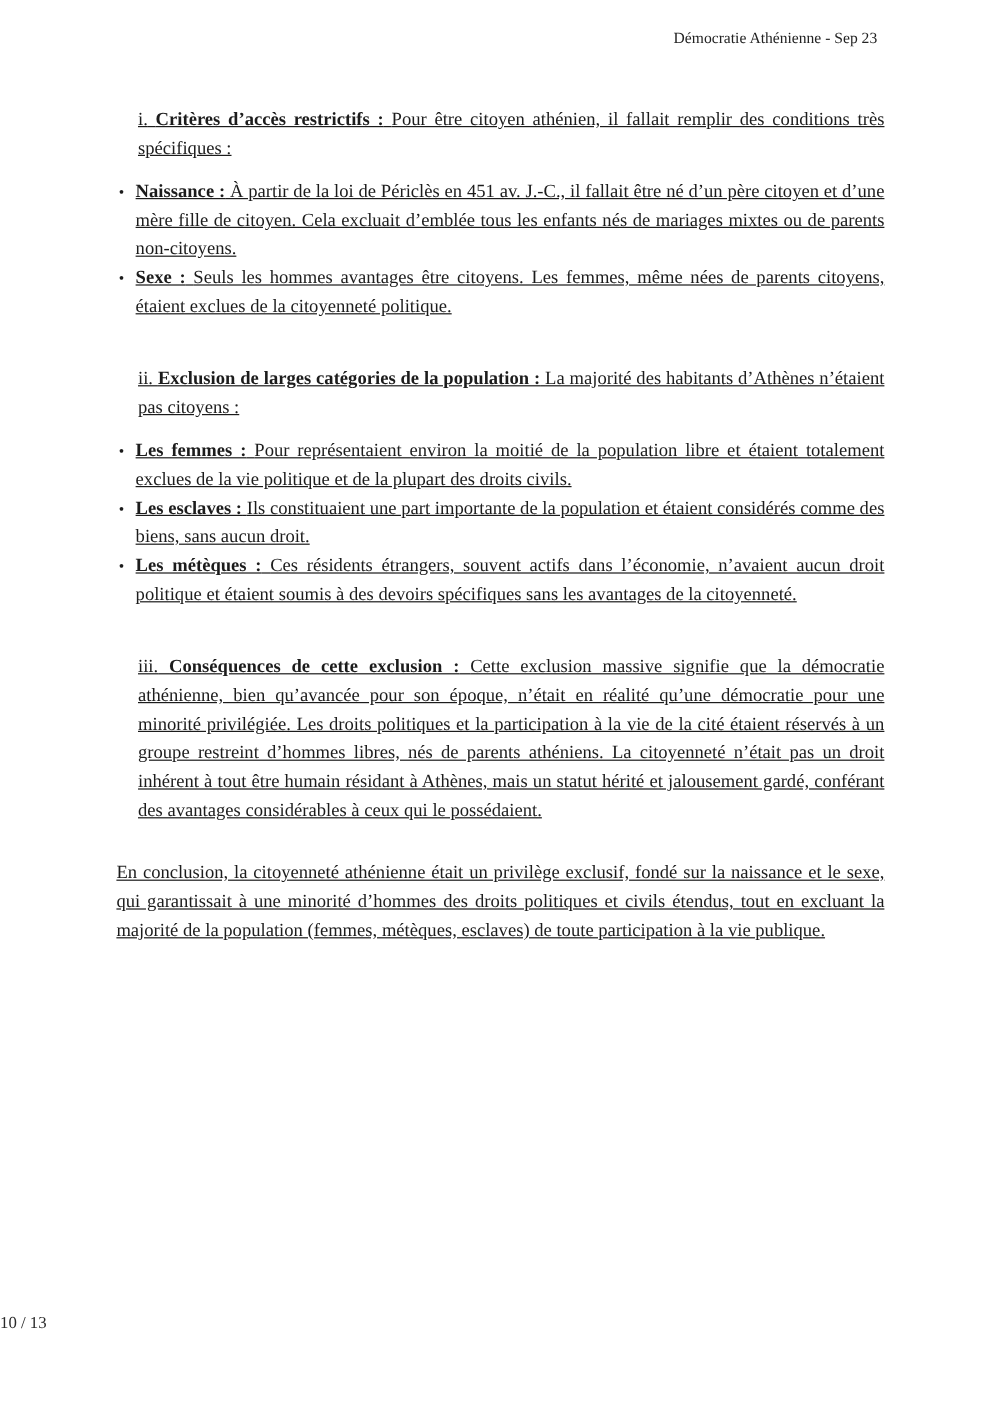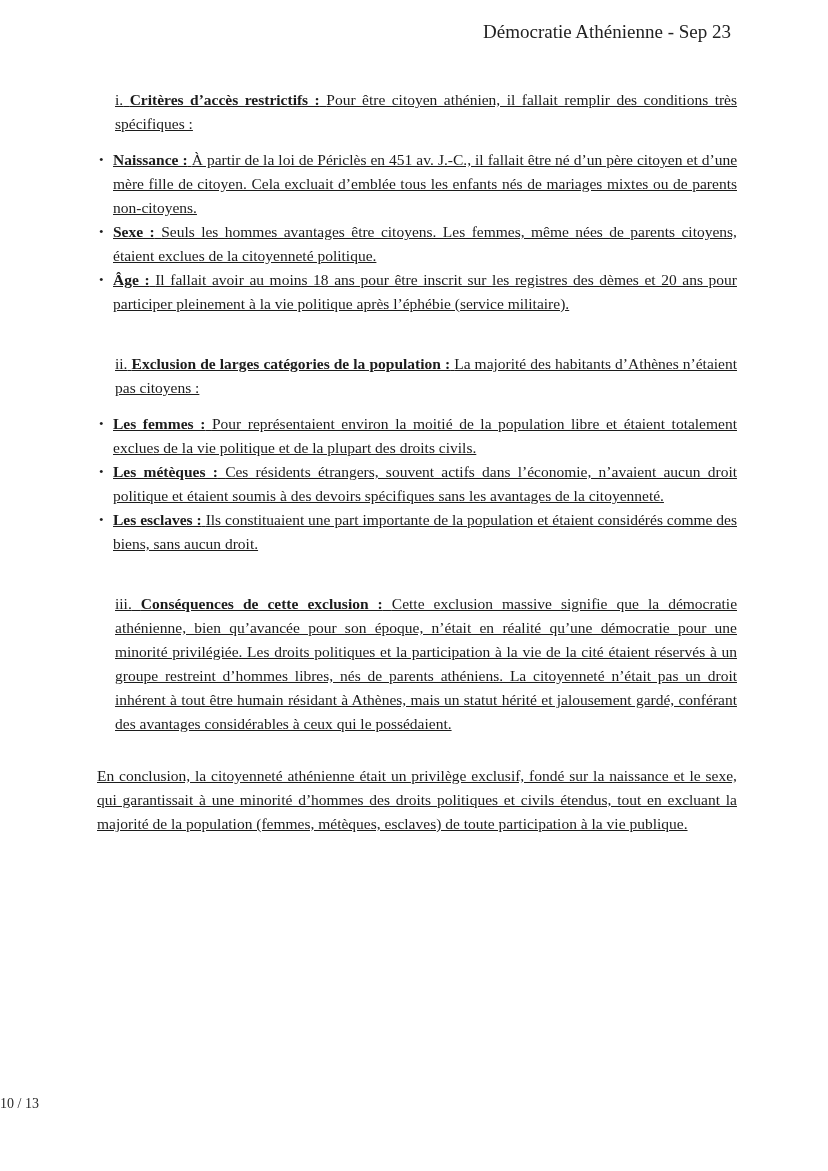--- a/index.html
+++ b/index.html
@@ -9,21 +9,21 @@
     height: 1171px;
     background: #ffffff;
     font-family: "Liberation Serif", "DejaVu Serif", serif;
     color: #1c1c1c;
     overflow: hidden;
   }
   .doc-header {
     position: absolute;
     top: 24px;
     right: 97px;
-    font-size: 19px;
+    font-size: 13px;
     line-height: 16px;
     color: #222222;
   }
   .content {
     position: absolute;
     top: 88px;
     left: 97px;
     width: 640px;
     font-size: 15.5px;
     line-height: 24px;
@@ -68,28 +68,27 @@
 <div class="page">
 
   <div class="doc-header">Démocratie Athénienne - Sep 23</div>
 
   <div class="content">
 
     <p class="numbered-section sec-1"><span>i.</span> <b>Critères d’accès restrictifs&nbsp;:</b> <span>Pour être citoyen athénien, il fallait remplir des conditions très spécifiques&nbsp;:</span></p>
     <ul class="bullets">
       <li><b>Naissance&nbsp;:</b> <span>À partir de la loi de Périclès en 451 av. J.-C., il fallait être né d’un père citoyen et d’une mère fille de citoyen. Cela excluait d’emblée tous les enfants nés de mariages mixtes ou de parents non-citoyens.</span></li>
       <li><b>Sexe&nbsp;:</b> <span>Seuls les hommes avantages être citoyens. Les femmes, même nées de parents citoyens, étaient exclues de la citoyenneté politique.</span></li>
-      <li><b>Âge&nbsp;:</b> <span>Il fallait avoir au moins 18 ans pour être inscrit sur les registres des dèmes et 20 ans pour participer pleinement à la vie politique après l’éphébie (service militaire).</span></li>
     </ul>
 
     <p class="numbered-section sec-2"><span>ii.</span> <b>Exclusion de larges catégories de la population&nbsp;:</b> <span>La majorité des habitants d’Athènes n’étaient pas citoyens&nbsp;:</span></p>
     <ul class="bullets">
       <li><b>Les femmes&nbsp;:</b> <span>Pour représentaient environ la moitié de la population libre et étaient totalement exclues de la vie politique et de la plupart des droits civils.</span></li>
+      <li><b>Les esclaves&nbsp;:</b> <span>Ils constituaient une part importante de la population et étaient considérés comme des biens, sans aucun droit.</span></li>
       <li><b>Les métèques&nbsp;:</b> <span>Ces résidents étrangers, souvent actifs dans l’économie, n’avaient aucun droit politique et étaient soumis à des devoirs spécifiques sans les avantages de la citoyenneté.</span></li>
-      <li><b>Les esclaves&nbsp;:</b> <span>Ils constituaient une part importante de la population et étaient considérés comme des biens, sans aucun droit.</span></li>
     </ul>
 
     <p class="numbered-section sec-3"><span>iii.</span> <b>Conséquences de cette exclusion&nbsp;:</b> <span>Cette exclusion massive signifie que la démocratie athénienne, bien qu’avancée pour son époque, n’était en réalité qu’une démocratie pour une minorité privilégiée. Les droits politiques et la participation à la vie de la cité étaient réservés à un groupe restreint d’hommes libres, nés de parents athéniens. La citoyenneté n’était pas un droit inhérent à tout être humain résidant à Athènes, mais un statut hérité et jalousement gardé, conférant des avantages considérables à ceux qui le possédaient.</span></p>
 
     <p class="conclusion">En conclusion, la citoyenneté athénienne était un privilège exclusif, fondé sur la naissance et le sexe, qui garantissait à une minorité d’hommes des droits politiques et civils étendus, tout en excluant la majorité de la population (femmes, métèques, esclaves) de toute participation à la vie publique.</p>
 
   </div>
 
   <div class="doc-footer">10 / 13</div>
 

